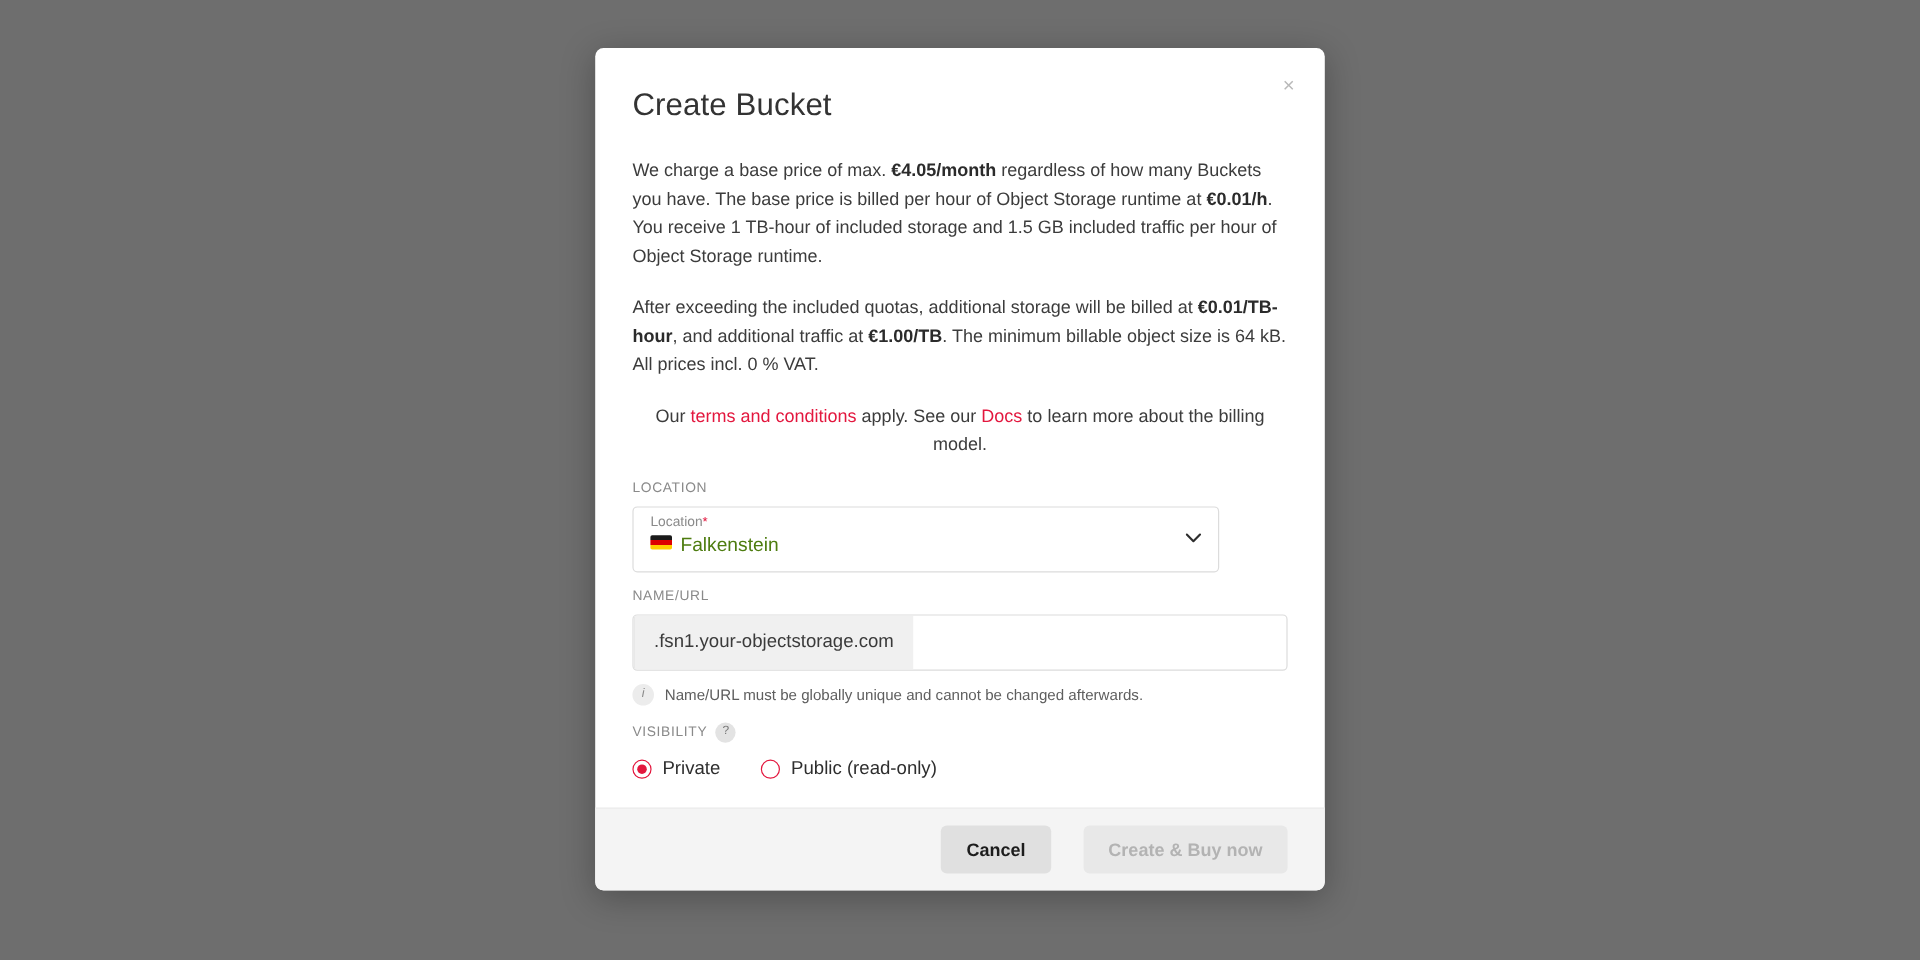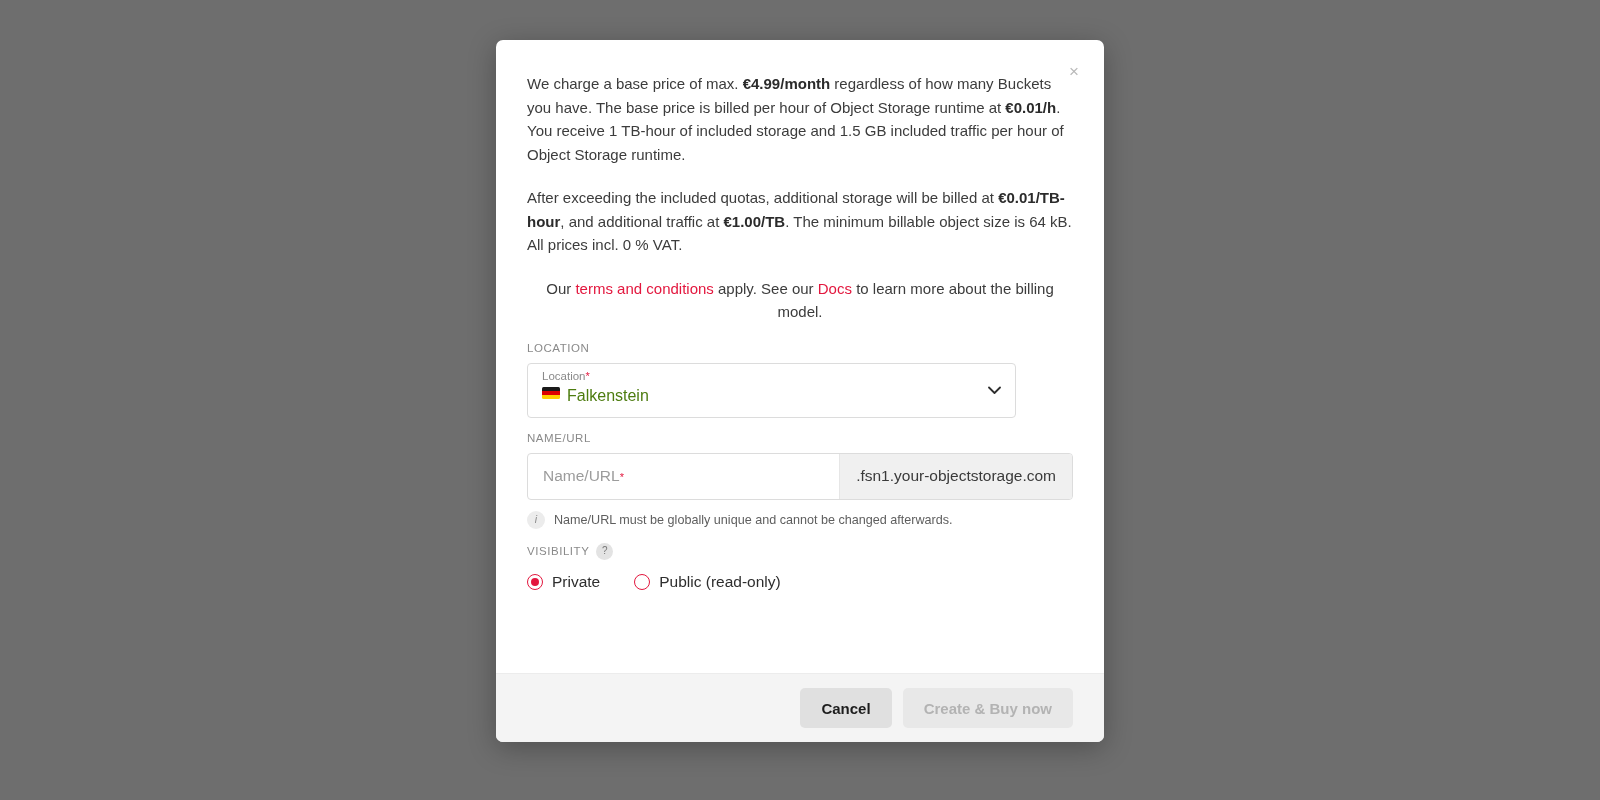--- a/index.html
+++ b/index.html
@@ -284,20 +284,21 @@
   }
   .btn {
     height: 40px;
     padding: 0 21px;
     border-radius: 5px;
     border: none;
     font-size: 15px;
     font-weight: 700;
     font-family: "Liberation Sans", sans-serif;
     cursor: pointer;
+    margin-left: 16px;
   }
   .btn-cancel {
     background: #e0e0e0;
     color: #1d1d1d;
   }
   .btn-primary-disabled {
     background: #e8e8e8;
     color: #b3b3b3;
     cursor: default;
   }
@@ -306,23 +307,24 @@
 <body>
 
 <div class="backdrop"></div>
 
 <div class="modal">
 
   <div class="modal-body">
 
     <button class="close-btn">×</button>
 
+    <h1 class="modal-title">Create Bucket</h1>
 
     <p class="intro">
-      <span>We charge a base price of max. </span><b>€4.99/month</b><span> regardless of how many Buckets you have. The base price is billed per hour of Object Storage runtime at </span><b>€0.01/h</b><span>. You receive 1 TB-hour of included storage and 1.5 GB included traffic per hour of Object Storage runtime.</span>
+      <span>We charge a base price of max. </span><b>€4.05/month</b><span> regardless of how many Buckets you have. The base price is billed per hour of Object Storage runtime at </span><b>€0.01/h</b><span>. You receive 1 TB-hour of included storage and 1.5 GB included traffic per hour of Object Storage runtime.</span>
     </p>
 
     <p class="intro">
       <span>After exceeding the included quotas, additional storage will be billed at </span><b>€0.01/TB-hour</b><span>, and additional traffic at </span><b>€1.00/TB</b><span>. The minimum billable object size is 64 kB. All prices incl. 0 % VAT.</span>
     </p>
 
     <p class="intro tight">
       <span>Our </span><a href="#">terms and conditions</a><span> apply. See our </span><a href="#">Docs</a><span> to learn more about the billing model.</span>
     </p>
 
@@ -345,26 +347,20 @@
           <path d="M1 1.5L6.5 7L12 1.5" stroke="#2e2e2e" stroke-width="1.8" stroke-linecap="round" stroke-linejoin="round"></path>
         </svg>
       </span>
     </div>
 
     <div class="field-label">
       <span>NAME/URL</span>
     </div>
 
     <div class="input-group">
-      <div class="input-cell">
-        <input type="text" value="" style="">
-        <span class="placeholder-overlay">
-          <span>Name/URL</span><span class="req-star">*</span>
-        </span>
-      </div>
       <div class="suffix">.fsn1.your-objectstorage.com</div>
     </div>
 
     <div class="hint-row">
       <span class="info-badge">i</span>
       <span class="hint-text">Name/URL must be globally unique and cannot be changed afterwards.</span>
     </div>
 
     <div class="field-label">
       <span>VISIBILITY</span>

